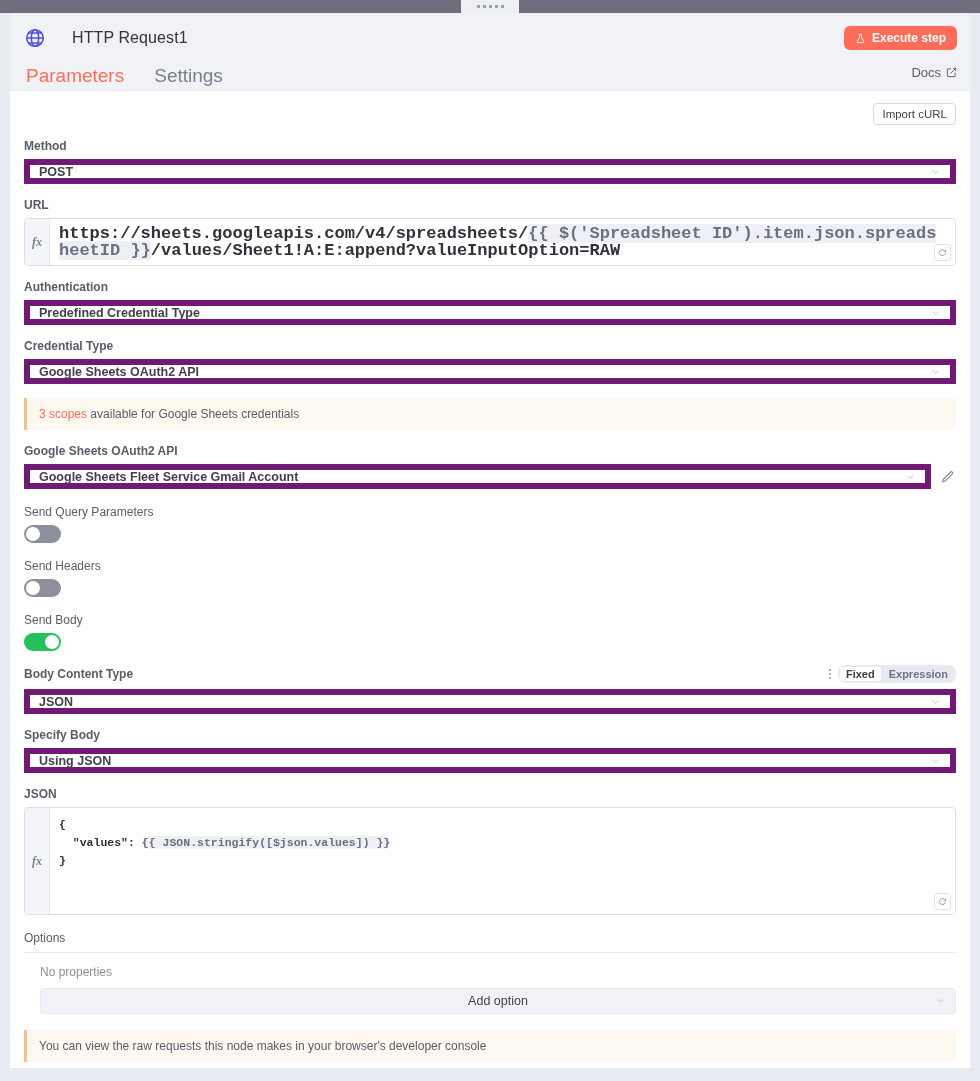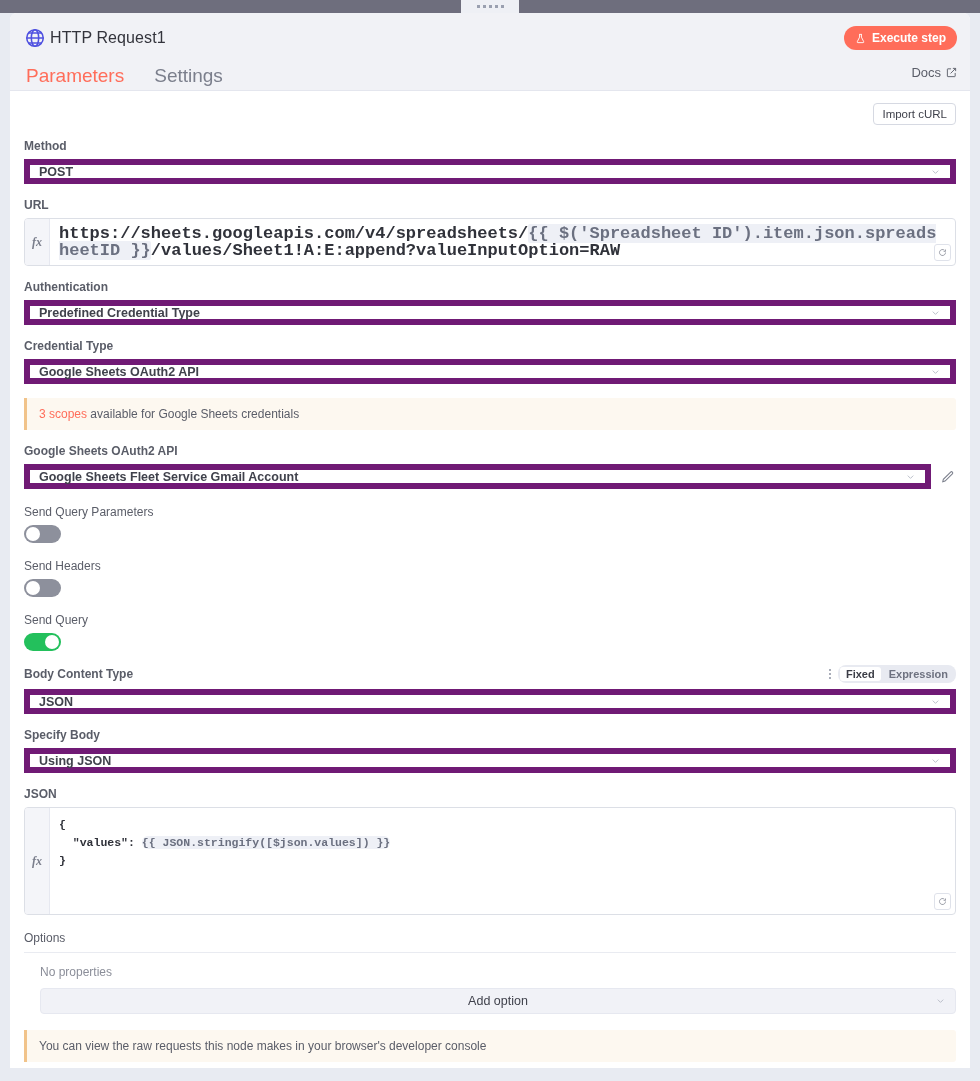--- a/index.html
+++ b/index.html
@@ -21,34 +21,34 @@
   .drag-handle i { display:block; width:3px; height:3px; background:#9aa0b0; }
 
   
   .window {
     position:absolute; top:13px; left:10px; width:960px; height:1055px;
     background:#ffffff; border-radius:7px 7px 0 0; overflow:hidden;
   }
 
   
   .header { position:relative; height:78px; background:#f1f2f6; border-bottom:1px solid #e4e6ee; }
-  .node-title-row { display:flex; align-items:center; gap:4px; padding:14px 0 0 14px; }
+  .node-title-row { display:flex; align-items:center; gap:26px; padding:14px 0 0 14px; }
   .globe-icon { width:22px; height:22px; display:block; }
   .node-title { font-size:16px; color:#33343c; font-weight:400; letter-spacing:.1px; }
 
   .tabs { position:absolute; left:14px; top:46px; display:flex; gap:26px; }
   .tab { font-size:19px; padding:6px 2px 9px 2px; color:#7b7f8c; cursor:pointer; position:relative; }
   .tab.active { color:#ff6d5a; }
   .tab.active::after {
     content:""; position:absolute; left:-4px; right:-4px; bottom:0; height:2px; background:#ff6d5a;
   }
 
   .execute-btn {
     position:absolute; right:13px; top:13px; height:24px; padding:0 11px;
-    background:#ff6d5a; color:#fff; border:none; border-radius:12px;
+    background:#ff6d5a; color:#fff; border:none; border-radius:6px;
     font-size:12px; font-family:"Liberation Sans",sans-serif; font-weight:bold;
     display:flex; align-items:center; gap:6px; cursor:pointer;
   }
   .docs-link {
     position:absolute; right:13px; top:52px; font-size:13px; color:#5a5d68;
     display:flex; align-items:center; gap:5px; cursor:pointer;
   }
 
   
   .body-scroll { position:relative; padding:0 14px; background:#fff; height:948px; }
@@ -284,21 +284,21 @@
       </div>
 
       <div class="toggle-field">
         <label class="field-label">Send Headers</label>
         <span class="toggle off">
             <span class="knob"></span>
           </span>
       </div>
 
       <div class="toggle-field">
-        <label class="field-label">Send Query</label>
+        <label class="field-label">Send Body</label>
         <span class="toggle on">
             <span class="knob"></span>
           </span>
       </div>
 
       <div class="field">
         <div class="label-with-opts">
           <label class="field-label" style="margin:0">Body Content Type</label>
           <div class="opts">
             <span class="dots-handle">

